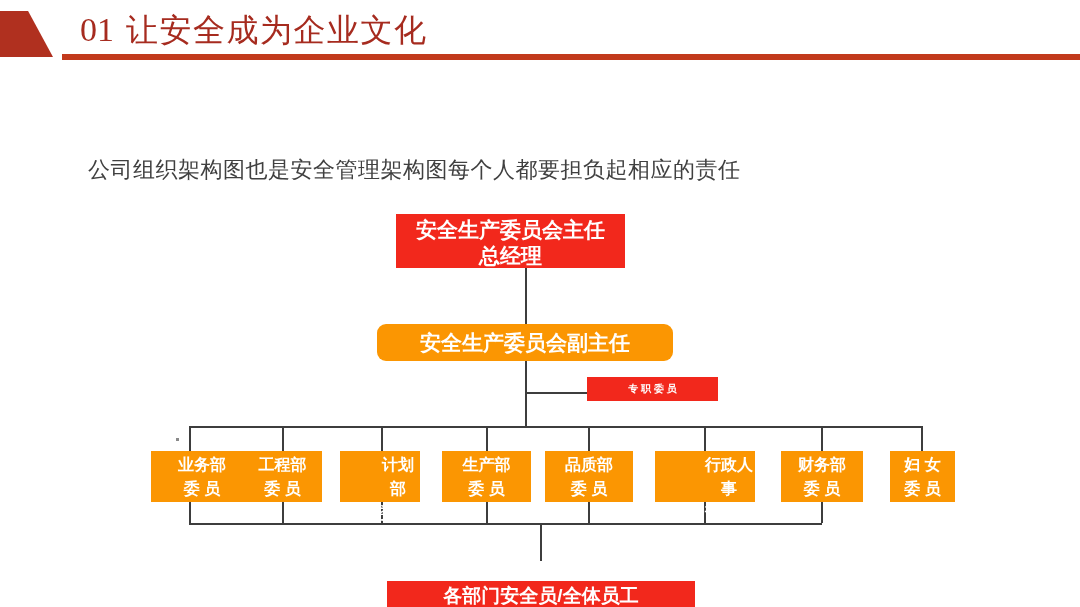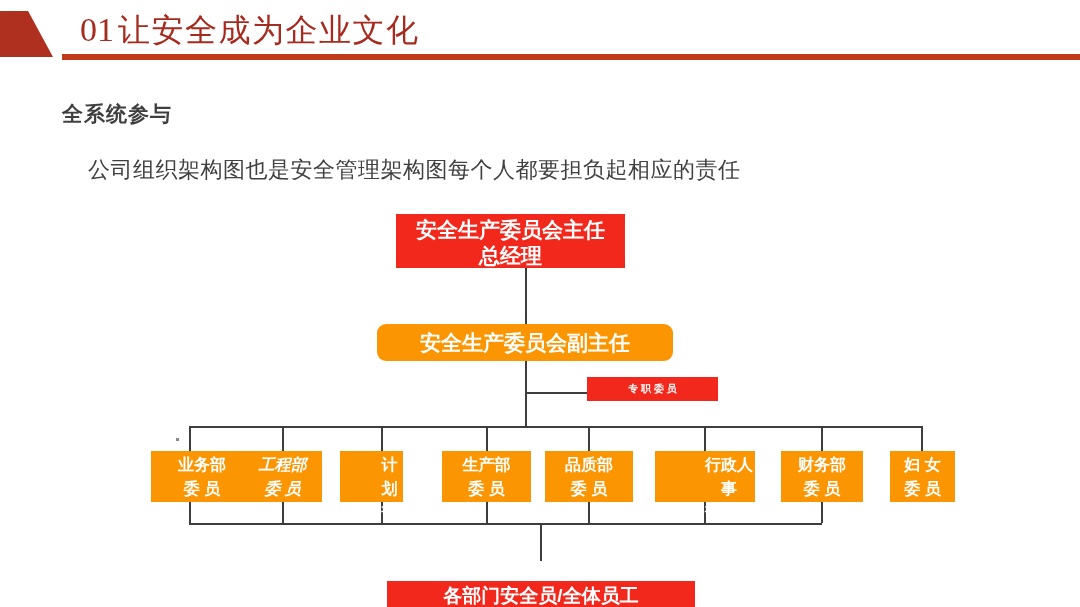--- a/index.html
+++ b/index.html
@@ -11,21 +11,21 @@
     overflow:hidden;
   }
   
   .ribbon{
     position:absolute;left:0;top:11px;width:53px;height:46px;
     background:var(--ribbon_red,#B0301F);
     clip-path:polygon(0% 0%,53% 0%,100% 100%,0% 100%);
   }
   .title-row{
     position:absolute;left:80px;top:8px;height:44px;
-    display:flex;align-items:center;gap:4px;
+    display:flex;align-items:center;gap:12px;
     color:var(--dark_red,#A62B1F);
     white-space:nowrap;
   }
   .title-num{
     font-family:"Liberation Serif","DejaVu Serif",serif;
     font-size:34px;line-height:1;
   }
   .title-text{
     font-size:32px;line-height:1;letter-spacing:1.5px;font-weight:500;
   }
@@ -49,22 +49,22 @@
     box-sizing:border-box;
   }
   .red{background:var(--box_red,#F2281C);}
   .orange{background:var(--box_orange,#FB9602);}
   .root-box{left:396px;top:214px;width:229px;height:54px;font-size:21px;line-height:26px;padding-top:3px;}
   .deputy-box{left:377px;top:324px;width:296px;height:37px;font-size:21px;line-height:37px;border-radius:9px;}
   .staff-box{left:587px;top:377px;width:131px;height:24px;font-size:10px;line-height:24px;}
   .dept-box{top:451px;height:51px;font-size:16px;line-height:24px;padding-top:2px;}
   .bottom-box{left:387px;top:561px;width:308px;height:29px;font-size:19px;line-height:29px;margin-top:20px;}
   .d1{left:151px;width:102px;}
-  .d2{left:243px;width:79px;font-style:italic;}
-  .d3{left:340px;width:63px;padding-left:36px;}
+  .d2{left:243px;width:79px;}
+  .d3{left:340px;width:80px;padding-left:36px;}
   .d4{left:442px;width:89px;}
   .d5{left:545px;width:88px;}
   .d6{left:655px;width:100px;padding-left:48px;}
   .d7{left:781px;width:82px;}
   .d8{left:890px;width:65px;}
   
   .line{position:absolute;background:#3d3d3d;}
   .vline{width:1.5px;}
   .hline{height:1.5px;}
   .dot{position:absolute;left:176px;top:438px;width:3px;height:3px;background:#8a8a8a;}
@@ -74,21 +74,20 @@
 
 <div class="slide">
 
   <div class="ribbon"></div>
   <div class="title-row">
     <span class="title-num">01</span>
     <span class="title-text">让安全成为企业文化</span>
   </div>
   <div class="title-underline"></div>
 
-  <div class="section-heading">全系统参与</div>
   <div class="body-text">公司组织架构图也是安全管理架构图每个人都要担负起相应的责任</div>
 
   <div class="dot"></div>
 
   <div class="line vline" style="left:525px;top:268px;height:56px;"></div>
   <div class="line vline" style="left:525px;top:361px;height:66px;"></div>
   <div class="line hline" style="left:525px;top:392px;width:62px;"></div>
   <div class="line hline" style="left:189px;top:426px;width:733px;"></div>
   <div class="line vline" style="left:189px;top:426px;height:25px;"></div>
   <div class="line vline" style="left:282px;top:426px;height:25px;"></div>

